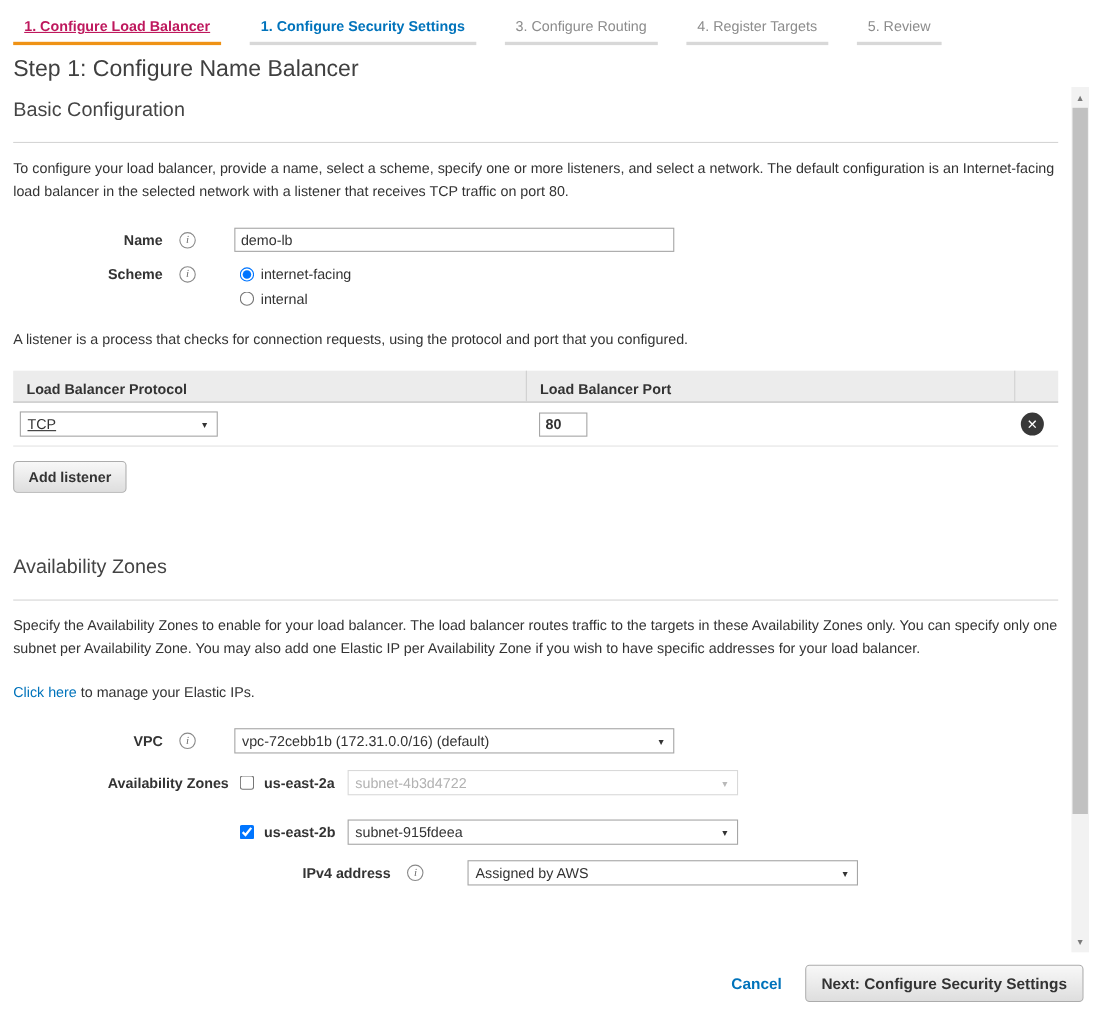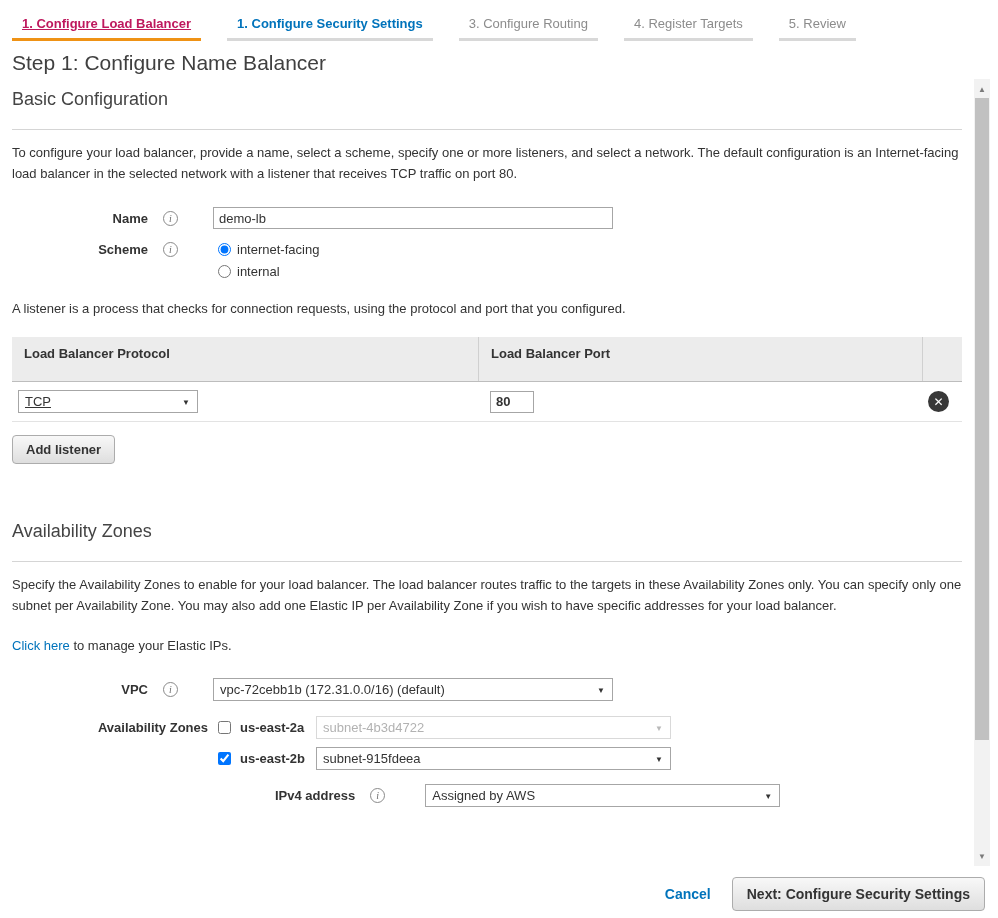--- a/index.html
+++ b/index.html
@@ -121,21 +121,21 @@
 
   
   .listener-table { margin-top: 18px; }
   .lt-header {
     display: flex;
     background: #ececec;
     border-bottom: 1px solid #bdbdbd;
     font-weight: bold;
     color: #333;
   }
-  .lt-header .cell { padding: 9px 0 20px 12px; }
+  .lt-header .cell { padding: 9px 0 4px 12px; }
   .lt-row { display: flex; align-items: center; border-bottom: 1px solid #e3e3e3; padding: 8px 0; }
   .cell-protocol { flex: 0 0 466px; }
   .cell-port { flex: 1 1 auto; border-left: 1px solid #d0d0d0; }
   .cell-actions { flex: 0 0 40px; border-left: 1px solid #d0d0d0; }
   .lt-row .cell-port, .lt-row .cell-actions { border-left: none; }
   .lt-row .cell-protocol { padding-left: 6px; text-decoration: underline; }
   .lt-row .cell-port { padding-left: 12px; }
   .delete-btn {
     width: 21px; height: 21px;
     border-radius: 50%;
@@ -302,21 +302,21 @@
       <div class="az-zone-label-col">Availability Zones</div>
       <input type="checkbox" class="az-check" style="">
       <div class="zone-name">us-east-2a</div>
       <div class="select disabled zone-select">
         <span>subnet-4b3d4722</span>
         <span class="caret">▼</span>
       </div>
     </div>
 
     
-    <div class="az-zone-row" style="margin-top: 8px;">
+    <div class="az-zone-row" style="margin-top: 22px;">
       <div class="az-zone-label-col"></div>
       <input type="checkbox" class="az-check" checked="" style="">
       <div class="zone-name">us-east-2b</div>
       <div class="select zone-select">
         <span>subnet-915fdeea</span>
         <span class="caret">▼</span>
       </div>
     </div>
 
     

